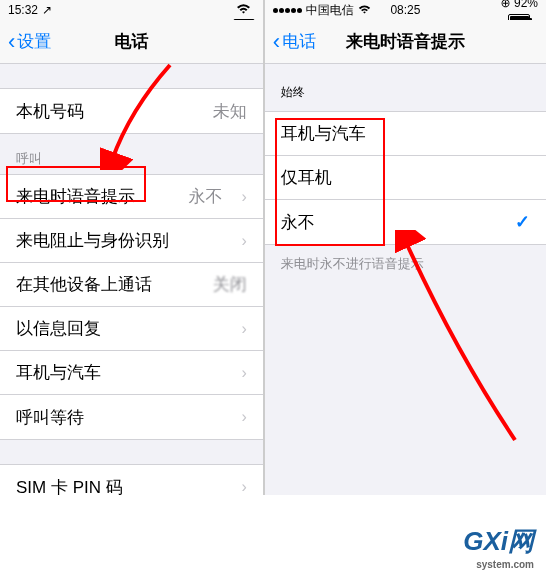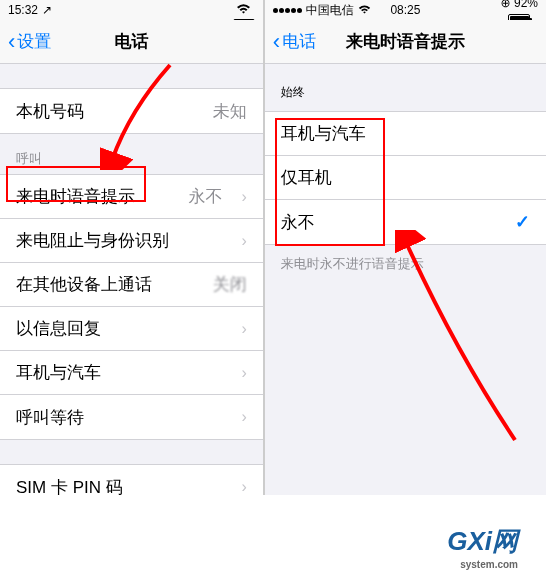--- a/index.html
+++ b/index.html
@@ -19,21 +19,21 @@
 .list-item { min-height: 44px; display: flex; align-items: center; padding: 0 16px; border-bottom: 1px solid #d1d1d6; font-size: 17px; color: #000; position: relative; gap: 19px; }
 .list-item:last-child { border-bottom: none; }
 .item-label { flex: 1; }
 .item-value { color: #8e8e93; margin-right: 0; }
 .chevron { color: #c7c7cc; font-size: 16px; }
 .checkmark { color: #007aff; font-size: 18px; font-weight: bold; position: absolute; right: 16px; }
 .footer-text { padding: 10px 16px; font-size: 13px; color: #8e8e93; }
 .spacer { height: 24px; }
 .red-box { position: absolute; border: 2px solid red; pointer-events: none; z-index: 10; }
 .arrow-svg { position: absolute; pointer-events: none; z-index: 11; }
-.watermark { position: absolute; bottom: 12px; right: 28px; font-size: 26px; font-weight: bold; color: #1a5f9e; font-style: italic; }
+.watermark { position: absolute; bottom: 12px; right: 12px; font-size: 26px; font-weight: bold; color: #1a5f9e; font-style: italic; }
 .watermark .sub { font-size: 10px; display: block; font-style: normal; color: #666; text-align: right; }
 .signal-dots { display: inline-flex; gap: 1px; }
 .signal-dots span { width: 5px; height: 5px; border-radius: 50%; background: #000; display: inline-block; }
 .signal-bars { display: inline-flex; align-items: flex-end; gap: 1px; }
 .signal-bars span { width: 3px; background: #000; display: inline-block; }
 .signal-bars span:nth-child(1) { height: 4px; }
 .signal-bars span:nth-child(2) { height: 6px; }
 .signal-bars span:nth-child(3) { height: 8px; }
 .signal-bars span:nth-child(4) { height: 10px; }
 .battery { width: 22px; height: 11px; border: 1px solid #000; border-radius: 2px; position: relative; display: inline-block; }

